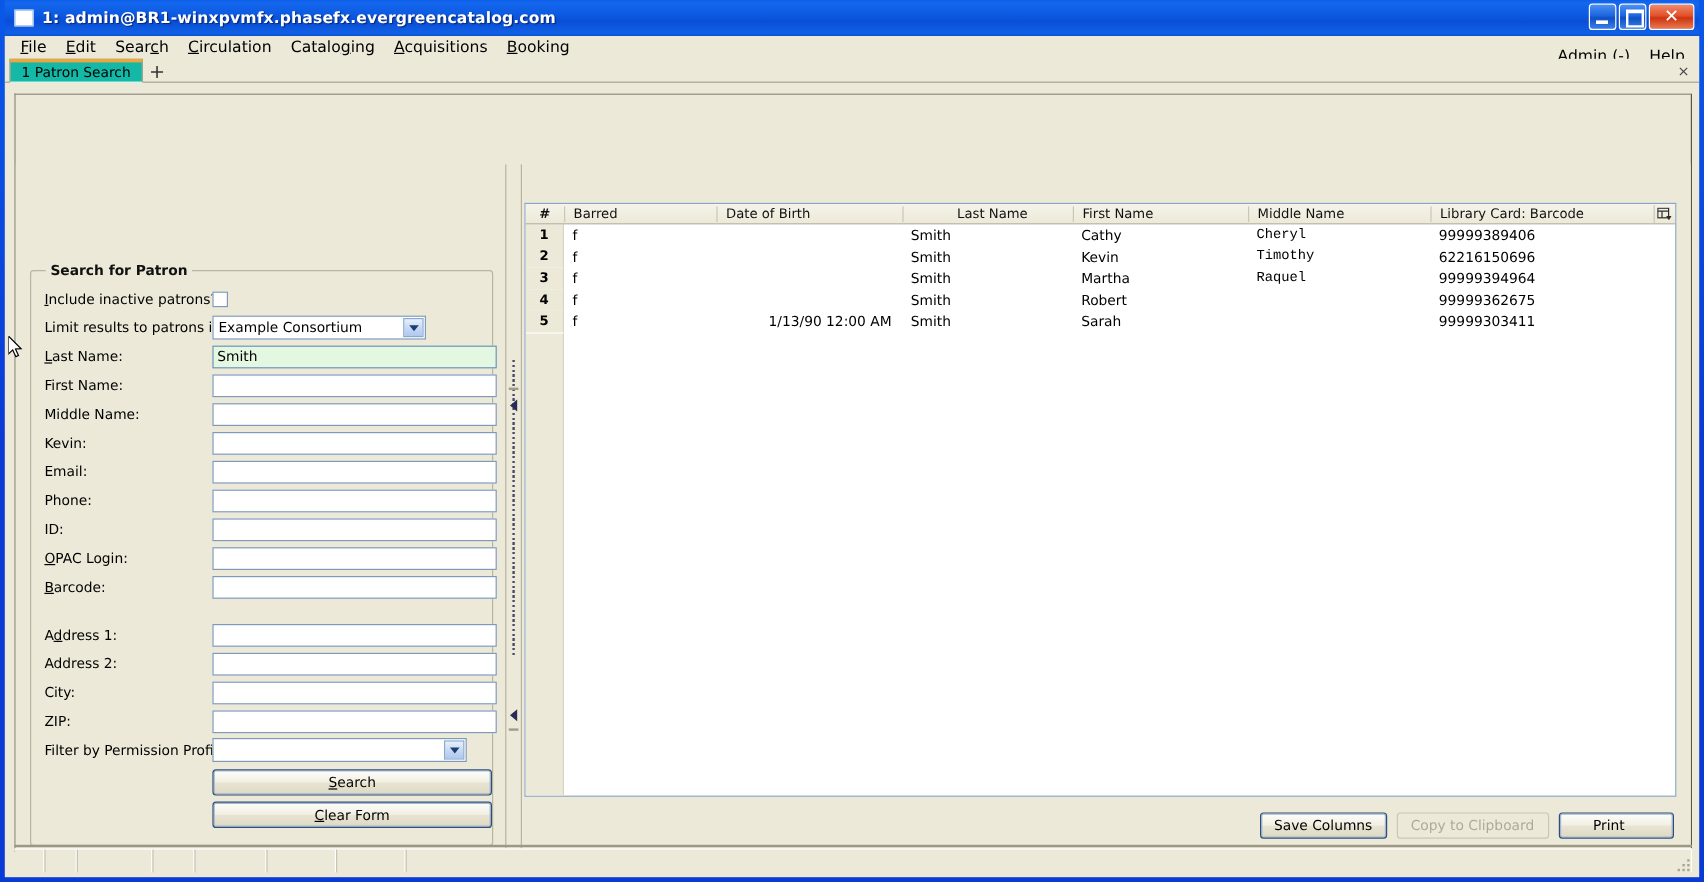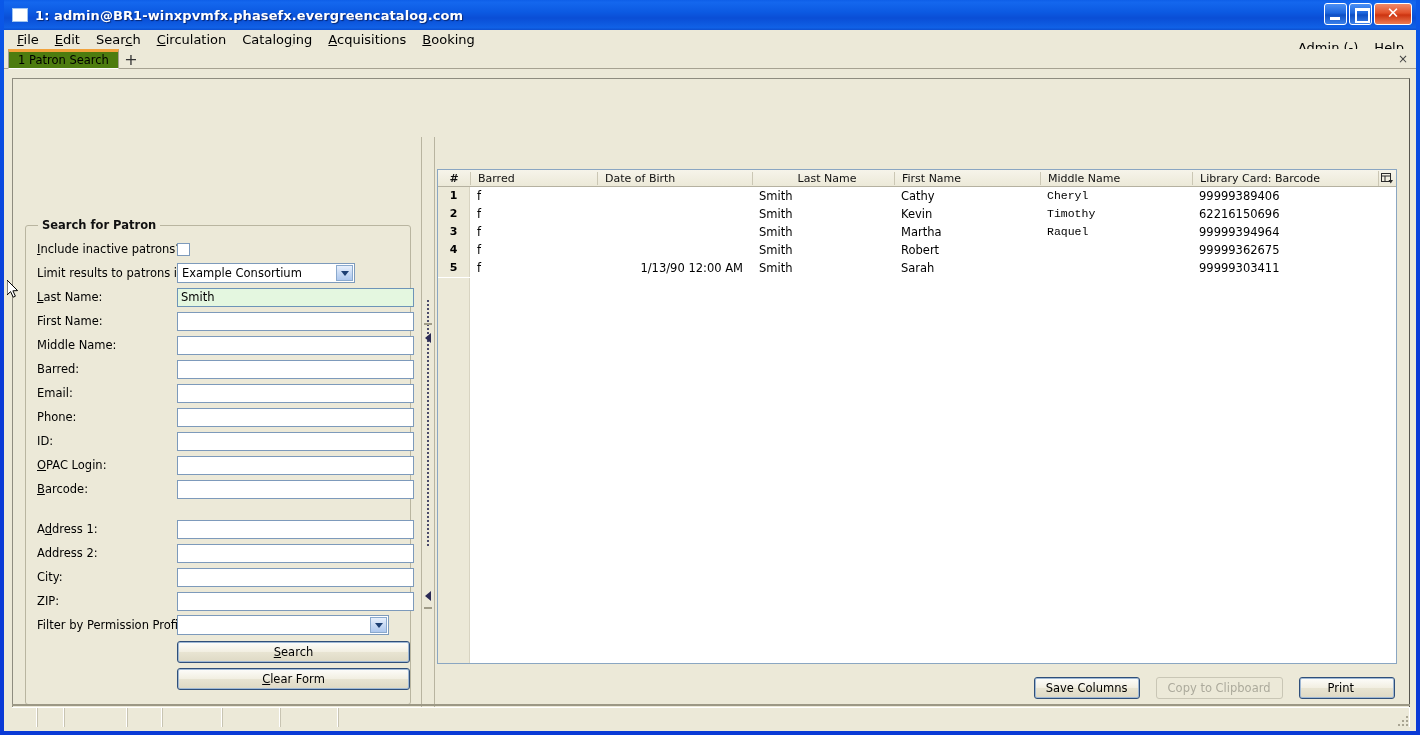--- a/index.html
+++ b/index.html
@@ -131,21 +131,21 @@
     height: 20px;
     background: #ece9d8;
     display: flex;
     align-items: flex-end;
     position: relative;
     border-bottom: 1px solid #a6a292;
     padding-left: 4px;
   }
   #tab-active {
     height: 20px;
-    background: #4d7c0f;
+    background: #14b8a6;
     border: 1px solid #a6a292;
     border-bottom: 1px solid #ffffff;
     border-top: 3px solid #f2a33c;
     padding: 0 9px;
     display: flex; align-items: center;
     font-size: 11.5px;
     margin-bottom: -1px;
     cursor: default;
     white-space: nowrap;
   }
@@ -463,21 +463,21 @@
     position: absolute;
     left: 0; top: 108px; bottom: 0;
     width: 32px;
     background: #ece9d8;
     border-right: 1px solid #d8d4c2;
   }
   #grid-buttons {
     position: absolute;
     right: 14px; bottom: 10px;
     display: flex;
-    gap: 16px;
+    gap: 8px;
   }
 
   
   #statusbar {
     position: absolute;
     left: 8px; bottom: 4px;
     width: 1398px;
     height: 20px;
     background: #ece9d8;
     border-top: 1px solid #ffffff;
@@ -600,21 +600,21 @@
             </div>
             <div class="frow">
               <div class="flabel">First Name:</div>
               <input class="finput" value="" style="">
             </div>
             <div class="frow">
               <div class="flabel">Middle Name:</div>
               <input class="finput" value="" style="">
             </div>
             <div class="frow">
-              <div class="flabel">Barred:</div>
+              <div class="flabel">Kevin:</div>
               <input class="finput" value="" style="">
             </div>
             <div class="frow">
               <div class="flabel">Email:</div>
               <input class="finput" value="" style="">
             </div>
             <div class="frow">
               <div class="flabel">Phone:</div>
               <input class="finput" value="" style="">
             </div>

